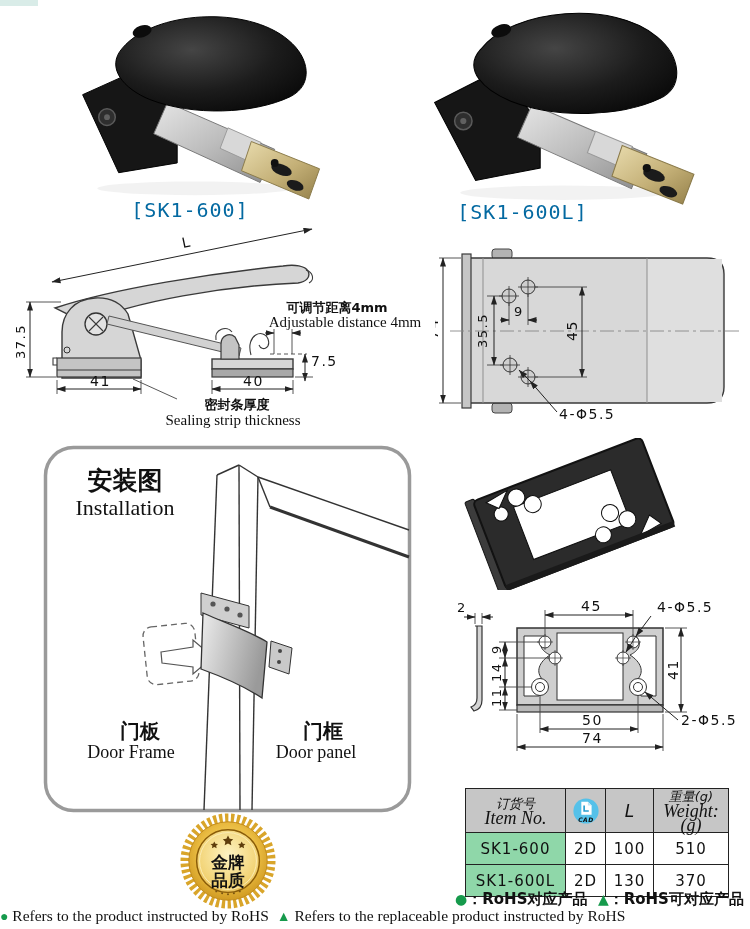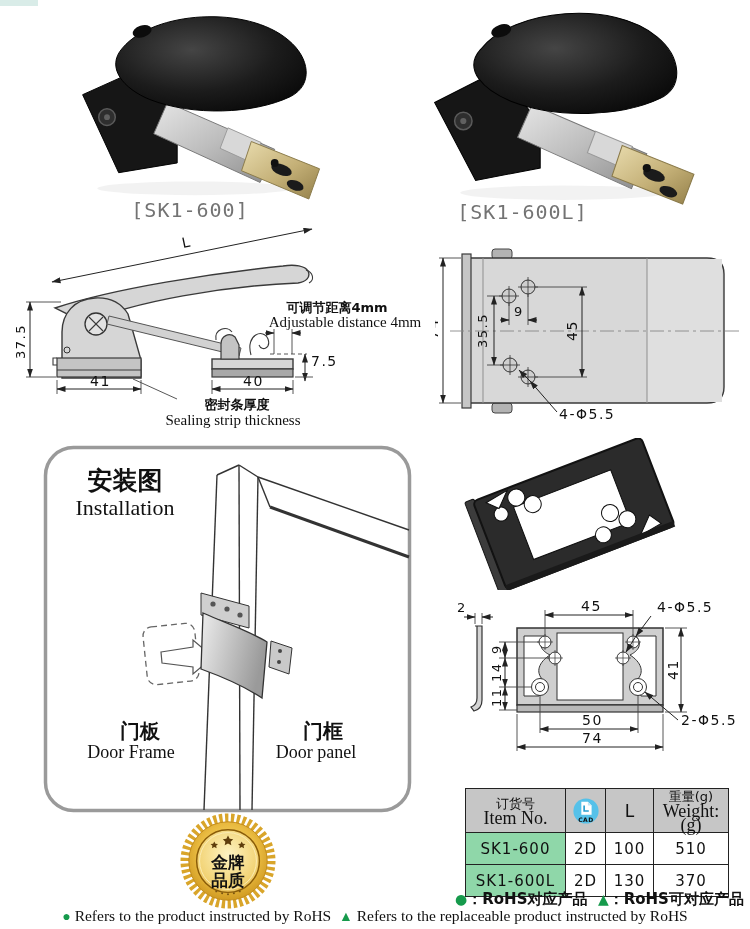--- a/index.html
+++ b/index.html
@@ -1,43 +1,43 @@
 <!DOCTYPE html>
 <html><head>
 <meta charset="utf-8">
 <style>
   html,body{margin:0;padding:0;background:#fff;}
   #page{position:relative;width:750px;height:929px;background:#ffffff;overflow:hidden;
         font-family:"DejaVu Sans","Liberation Sans",sans-serif;color:#111;}
   .abs{position:absolute;}
   .plabel{font-family:"DejaVu Sans Mono","Liberation Mono",monospace;font-size:20px;
-          letter-spacing:1px;color:#737373;text-align:center;}
+          letter-spacing:1px;color:#0369a1;text-align:center;}
   svg text{fill:#111;}
   .dim{font-size:13px;letter-spacing:1.5px;font-family:"DejaVu Sans",sans-serif;}
   .dimlg{font-size:14px;letter-spacing:1.5px;font-family:"DejaVu Sans",sans-serif;}
   .cnsm{font-size:13px;font-weight:bold;font-family:"DejaVu Sans","Liberation Sans",sans-serif;}
   .enserif{font-family:"Liberation Serif","DejaVu Serif",serif;}
   .ens15{font-size:15px;font-family:"Liberation Serif","DejaVu Serif",serif;}
   .part{fill:#d6d6d6;stroke:#3a3a3a;stroke-width:1.4;}
   .part2{fill:#c4c4c4;stroke:#3a3a3a;stroke-width:1.2;}
   .dline{stroke:#222;stroke-width:1;fill:none;}
   .eline{stroke:#444;stroke-width:0.9;fill:none;}
   .thin{stroke:#3a3a3a;stroke-width:1.1;fill:none;}
   
   .spec{position:absolute;left:465px;top:788px;width:263px;border-collapse:collapse;
         table-layout:fixed;}
   .spec td{border:1.6px solid #222;text-align:center;vertical-align:middle;padding:0;}
-  .spec .hdr{background:#c6c6c6;height:38px;}
+  .spec .hdr{background:#c6c6c6;height:38px;font-style:italic;}
   .spec .row td{height:31px;background:#fff;font-size:15px;letter-spacing:1px;}
   .spec .item{background:#8fd7a9 !important;margin-top:29px;}
   .h-cn{font-size:13px;line-height:15px;}
   .h-en{font-size:18px;line-height:14px;font-family:"Liberation Serif",serif;}
   .legend-cn{position:absolute;left:455px;top:890px;width:285px;text-align:right;
              font-size:15px;font-weight:bold;white-space:nowrap;}
-  .legend-en{position:absolute;left:0;top:907px;width:750px;text-align:center;
+  .legend-en{position:absolute;left:0;top:907px;width:750px;text-align:left;
              font-size:15.5px;font-family:"Liberation Serif","DejaVu Serif",serif;white-space:nowrap;}
   .gmark{color:#169a4c;font-size:14px;}
   .corner-strip{position:absolute;left:0;top:0;width:38px;height:6px;background:#d9ece8;}
 </style>
 </head>
 <body>
 
 <div id="page">
 
   <div class="corner-strip"></div>

